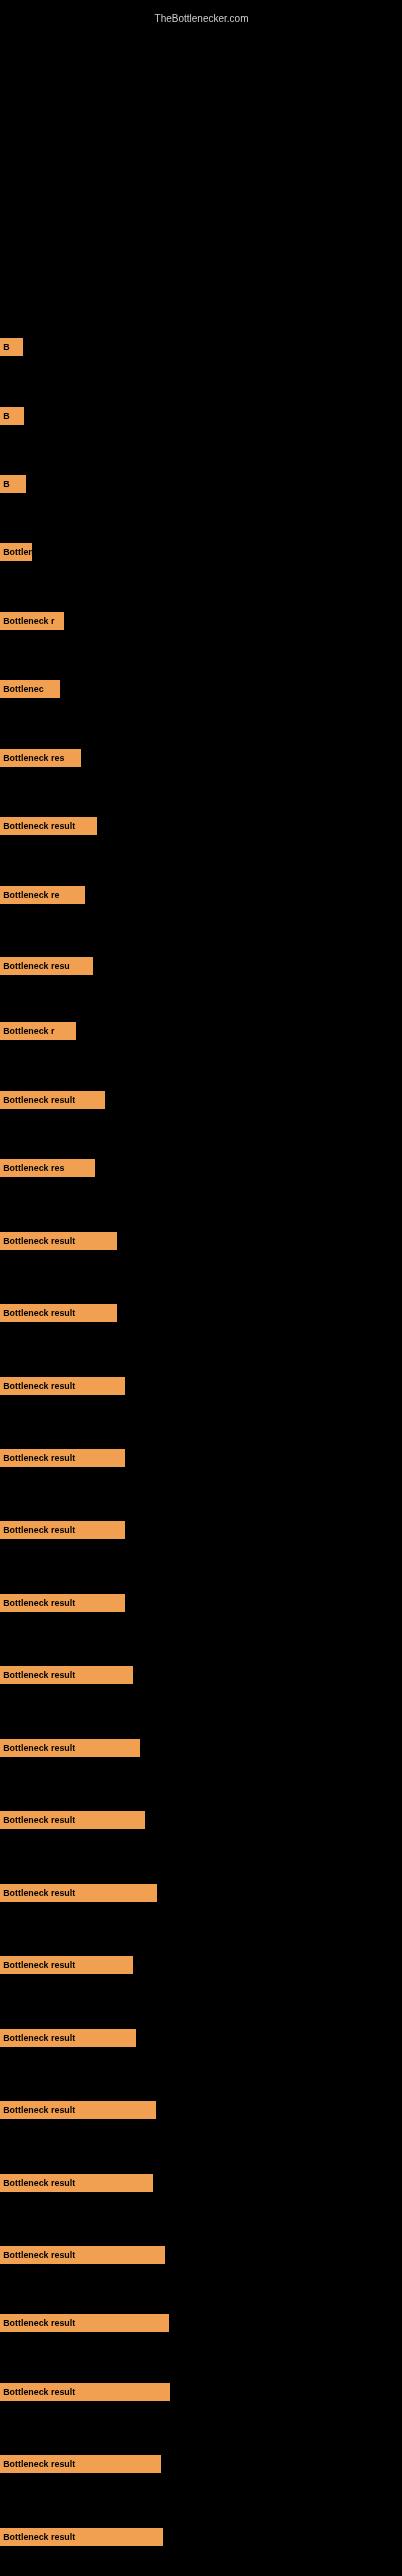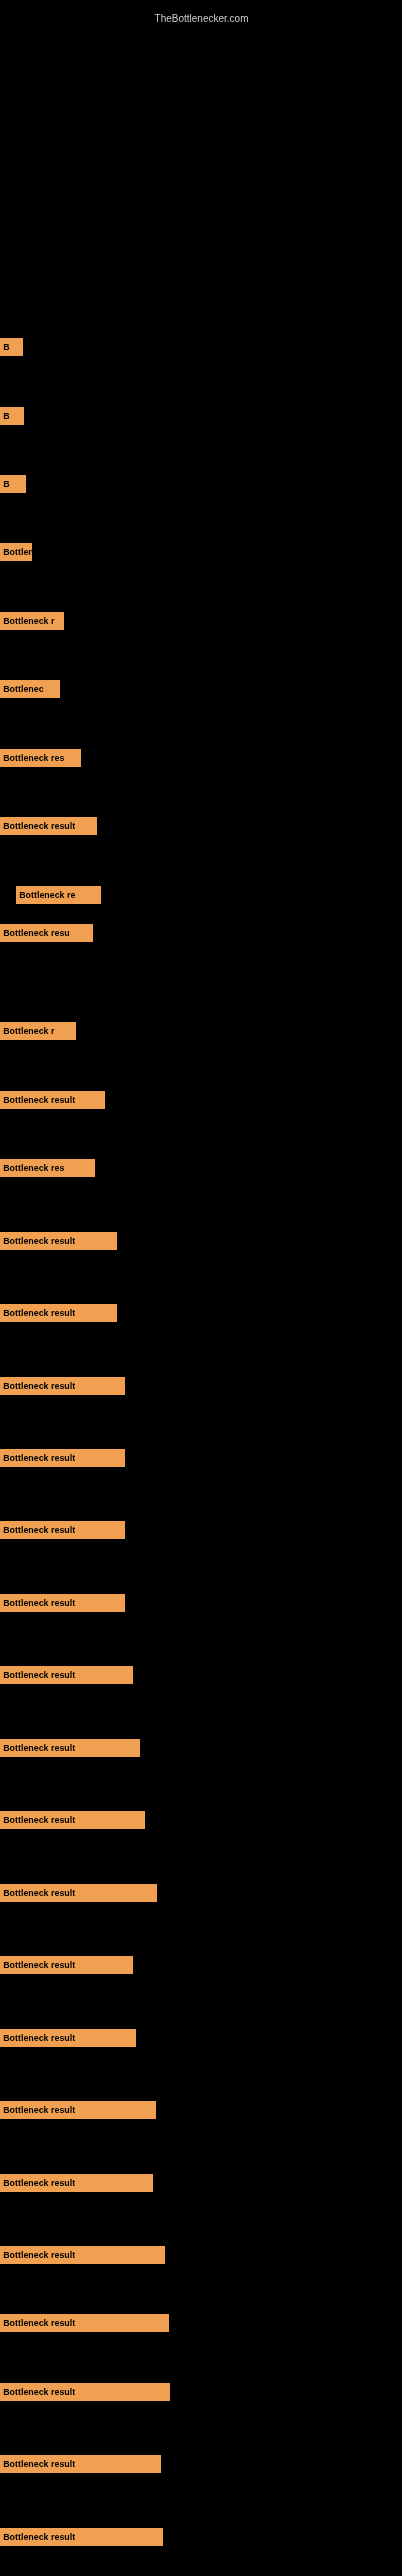--- a/index.html
+++ b/index.html
@@ -90,25 +90,25 @@
       <div class="bar" style="width: 81px;">
         <span class="bar-label">Bottleneck res</span>
       </div>
     </div>
     <div class="bar-container" style="top: 817px; left: 0px;">
       <div class="bar" style="width: 97px;">
         <span class="bar-label">Bottleneck result</span>
       </div>
     </div>
     <div class="bar-container" style="top: 886px; left: 0px;">
-      <div class="bar" style="width: 85px; margin-left: 16px;">
+      <div class="bar" style="width: 85px;">
         <span class="bar-label">Bottleneck re</span>
       </div>
     </div>
-    <div class="bar-container" style="top: 924px; left: 0px;">
+    <div class="bar-container" style="top: 957px; left: 0px;">
       <div class="bar" style="width: 93px;">
         <span class="bar-label">Bottleneck resu</span>
       </div>
     </div>
     <div class="bar-container" style="top: 1022px; left: 0px;">
       <div class="bar" style="width: 76px;">
         <span class="bar-label">Bottleneck r</span>
       </div>
     </div>
     <div class="bar-container" style="top: 1091px; left: 0px;">

